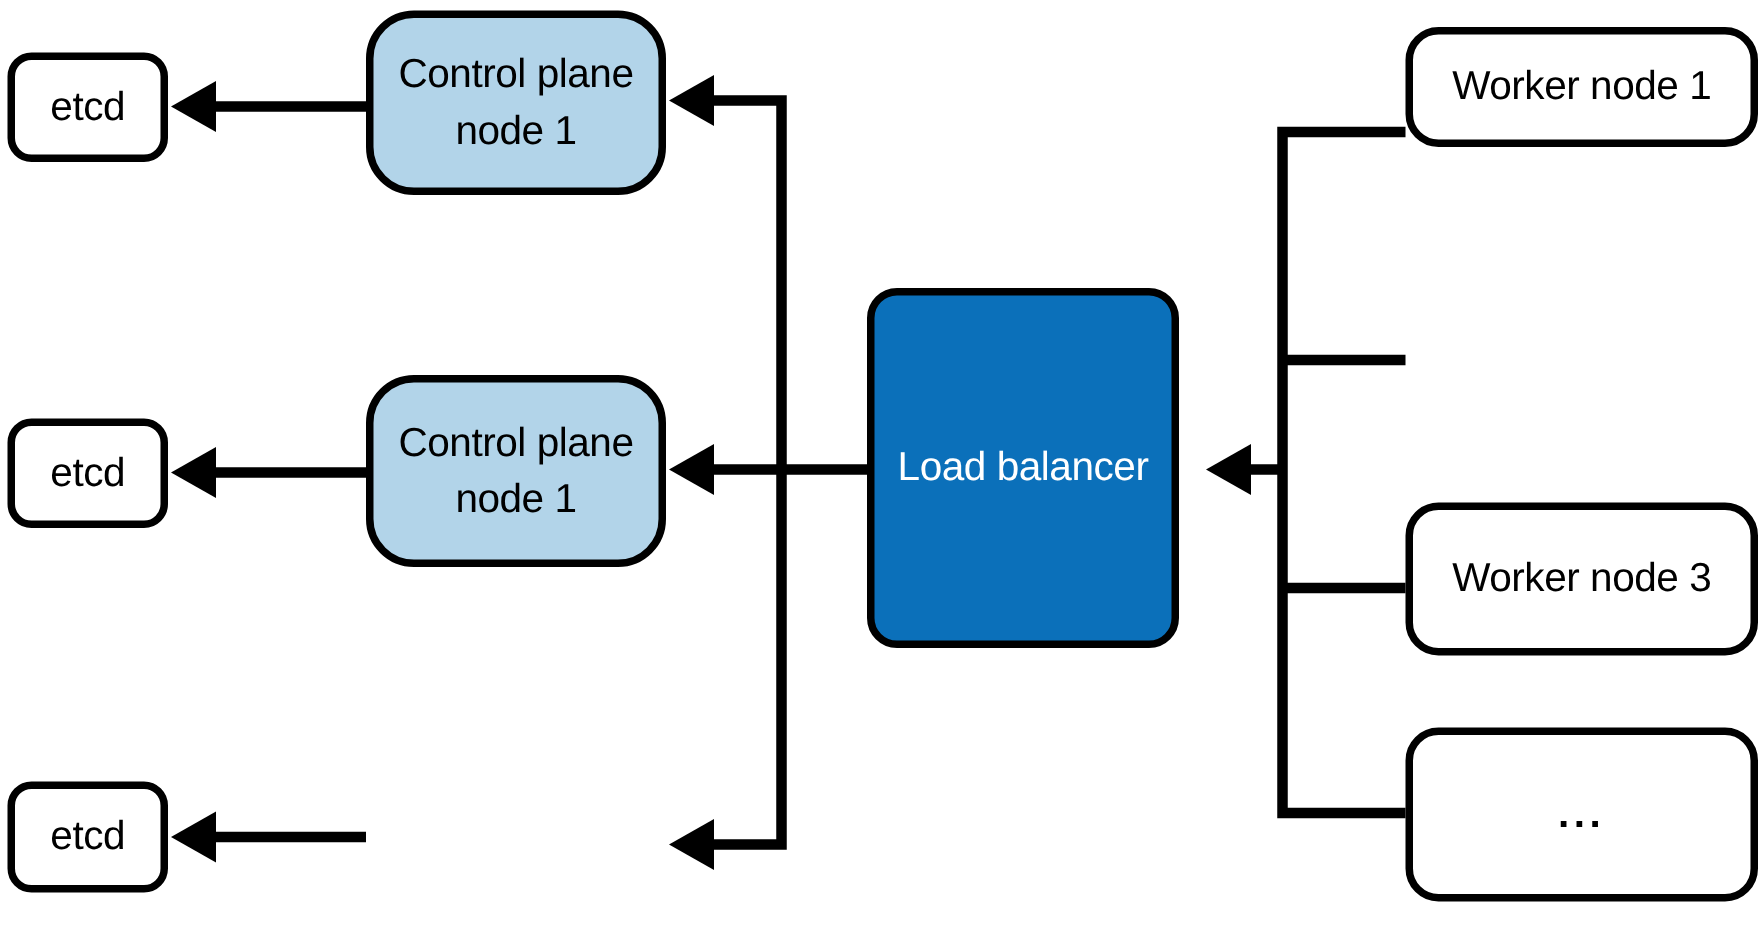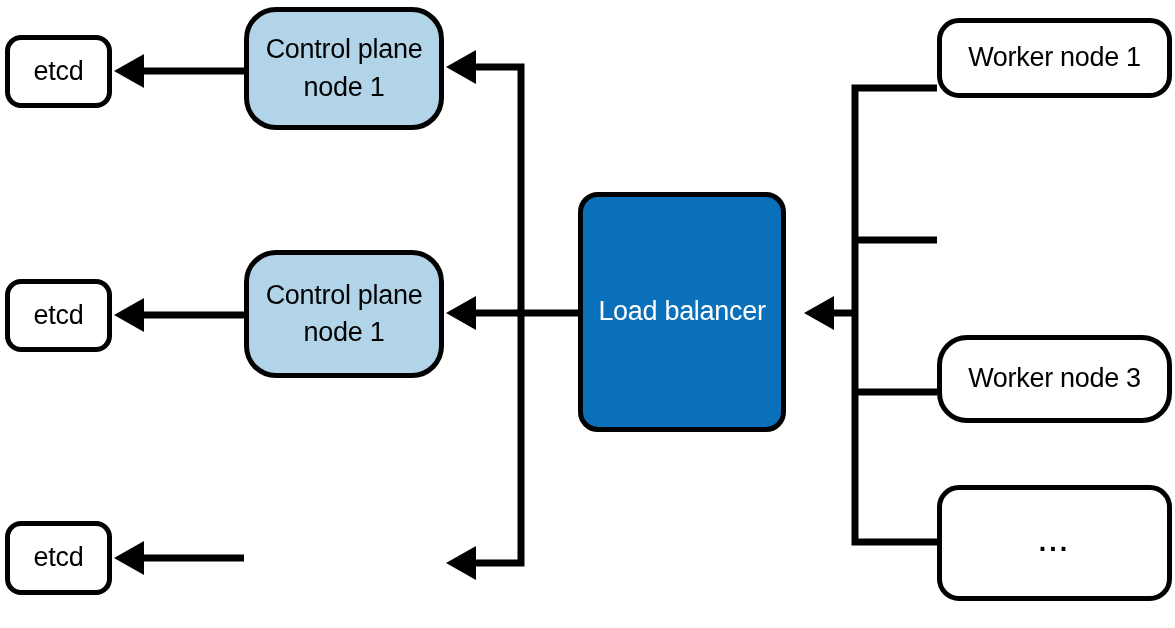--- a/index.html
+++ b/index.html
@@ -70,21 +70,21 @@
   }
 
   .worker {
     left: 937px;
     width: 235px;
     border-radius: 22px;
     background: var(--worker_fill, #ffffff);
   }
   #worker-1 { top: 18px;  height: 80px; }
   #worker-2 { top: 183px; height: 113px; }
-  #worker-3 { top: 335px; height: 88px; border-radius: 30px; }
+  #worker-3 { top: 335px; height: 102px; }
   #worker-4 { top: 485px; height: 116px; font-weight: bold; letter-spacing: 3px; }
 
   .label {
     display: inline-block;
   }
 </style>
 </head>
 <body>
 
 <div id="canvas">

